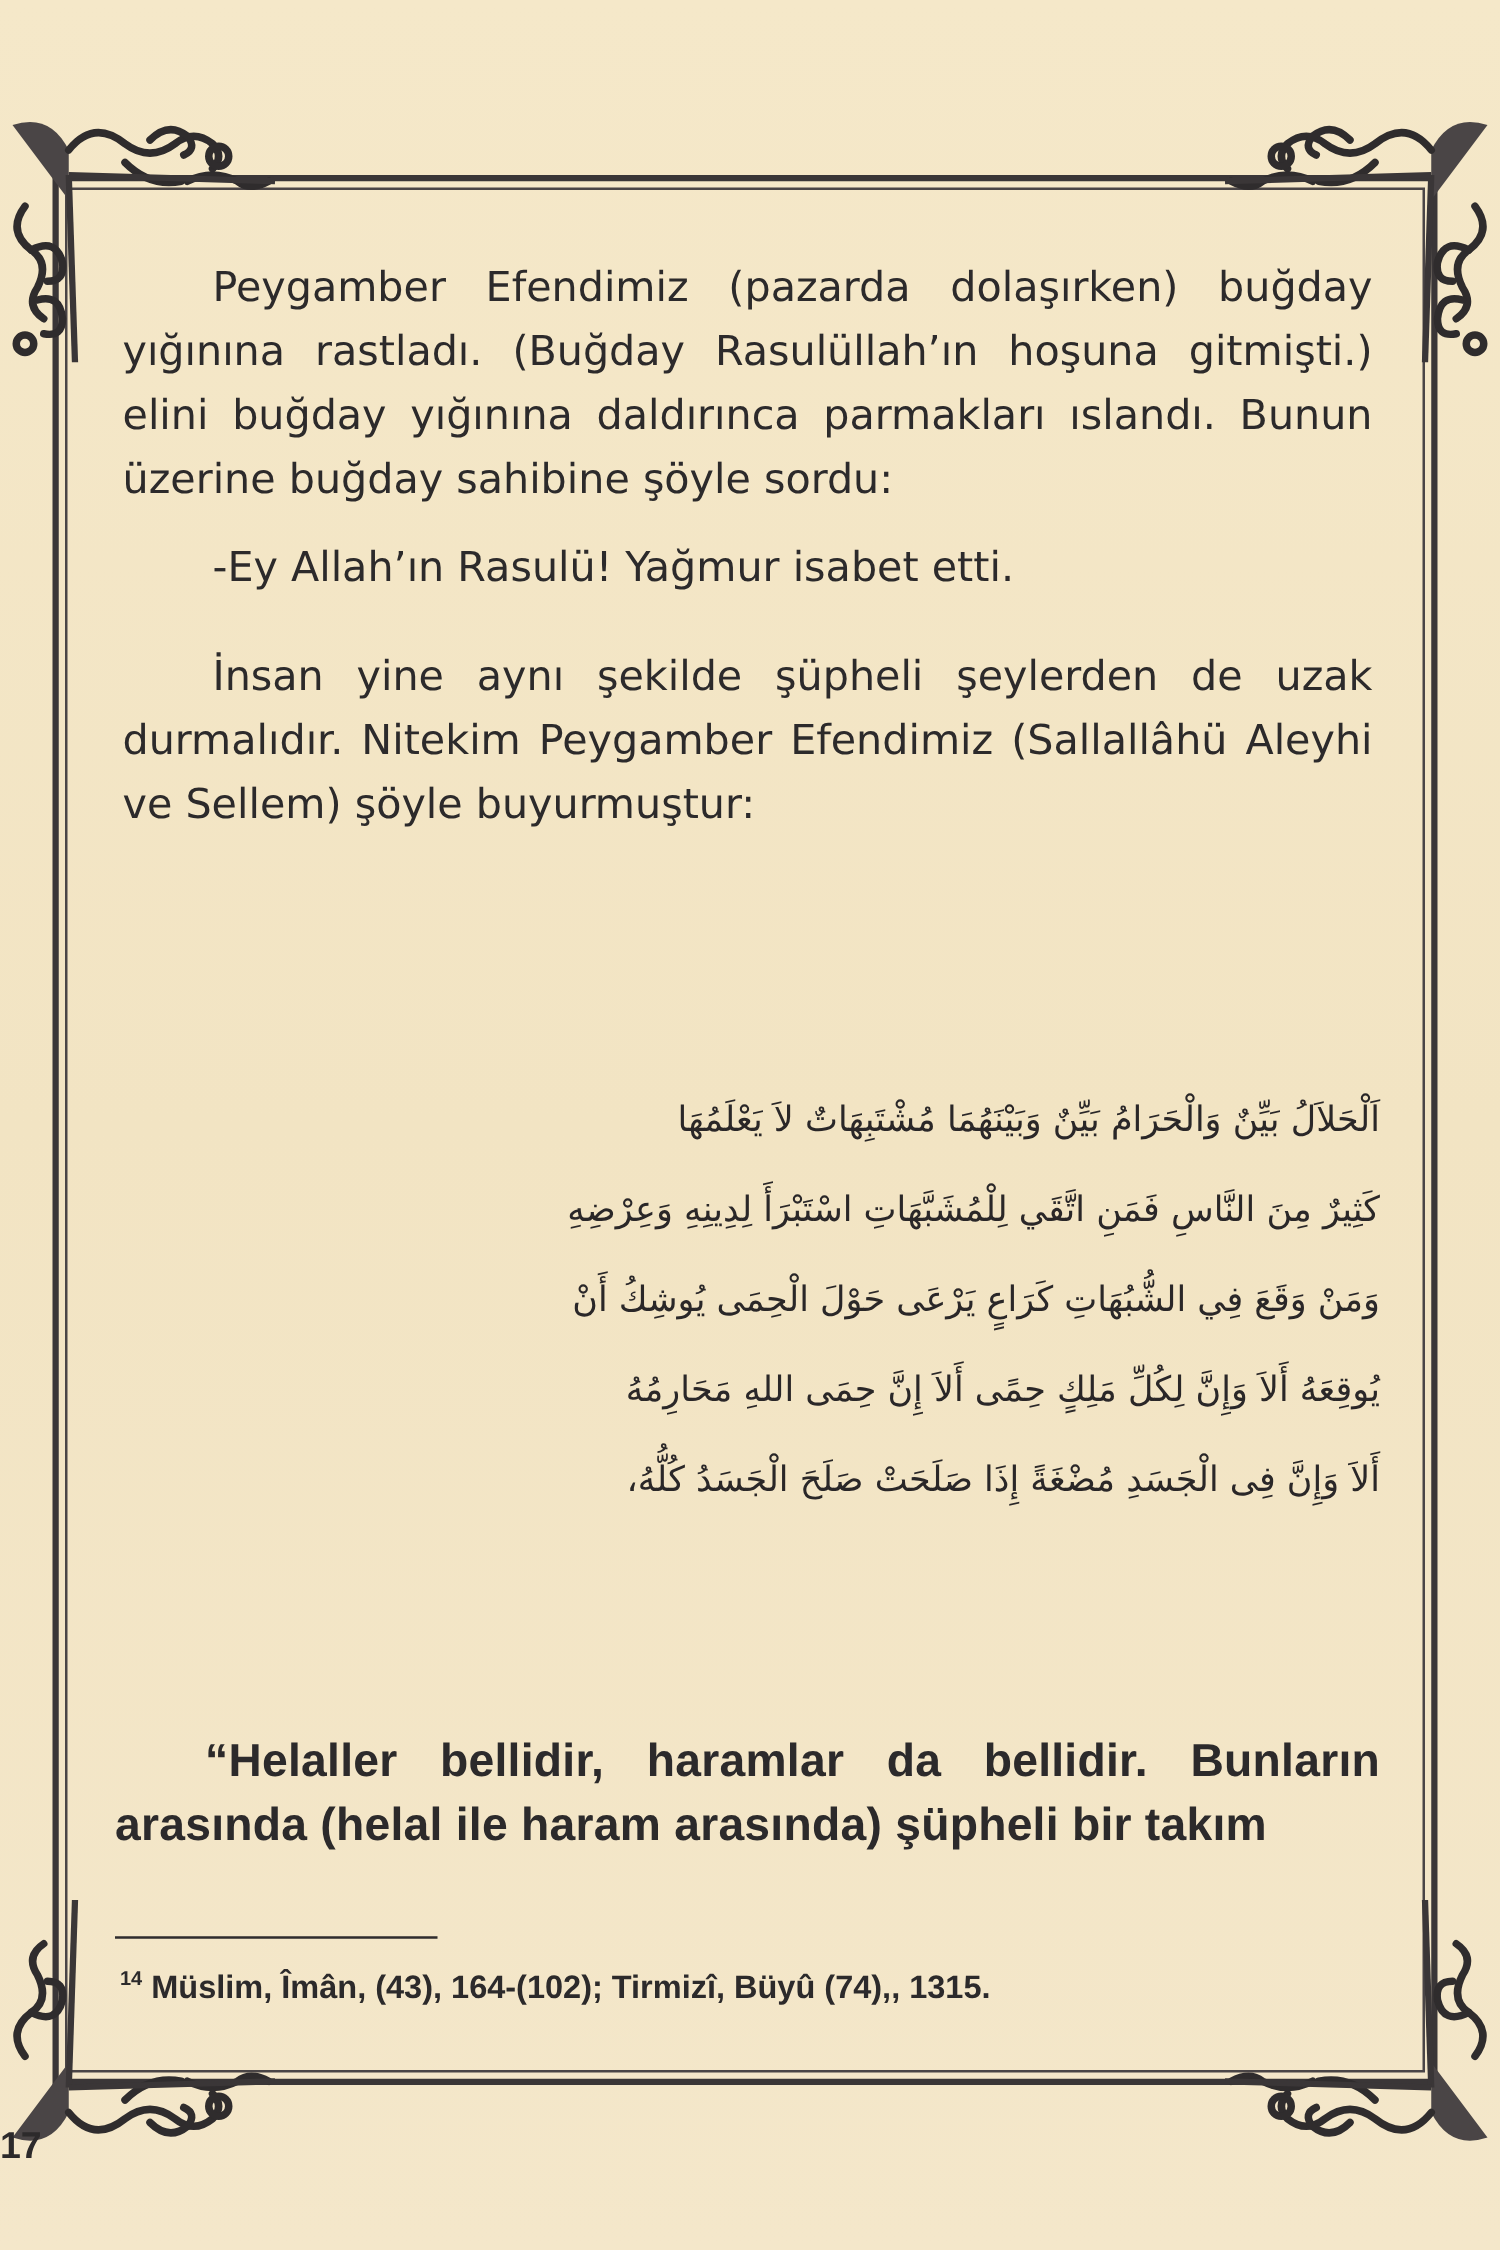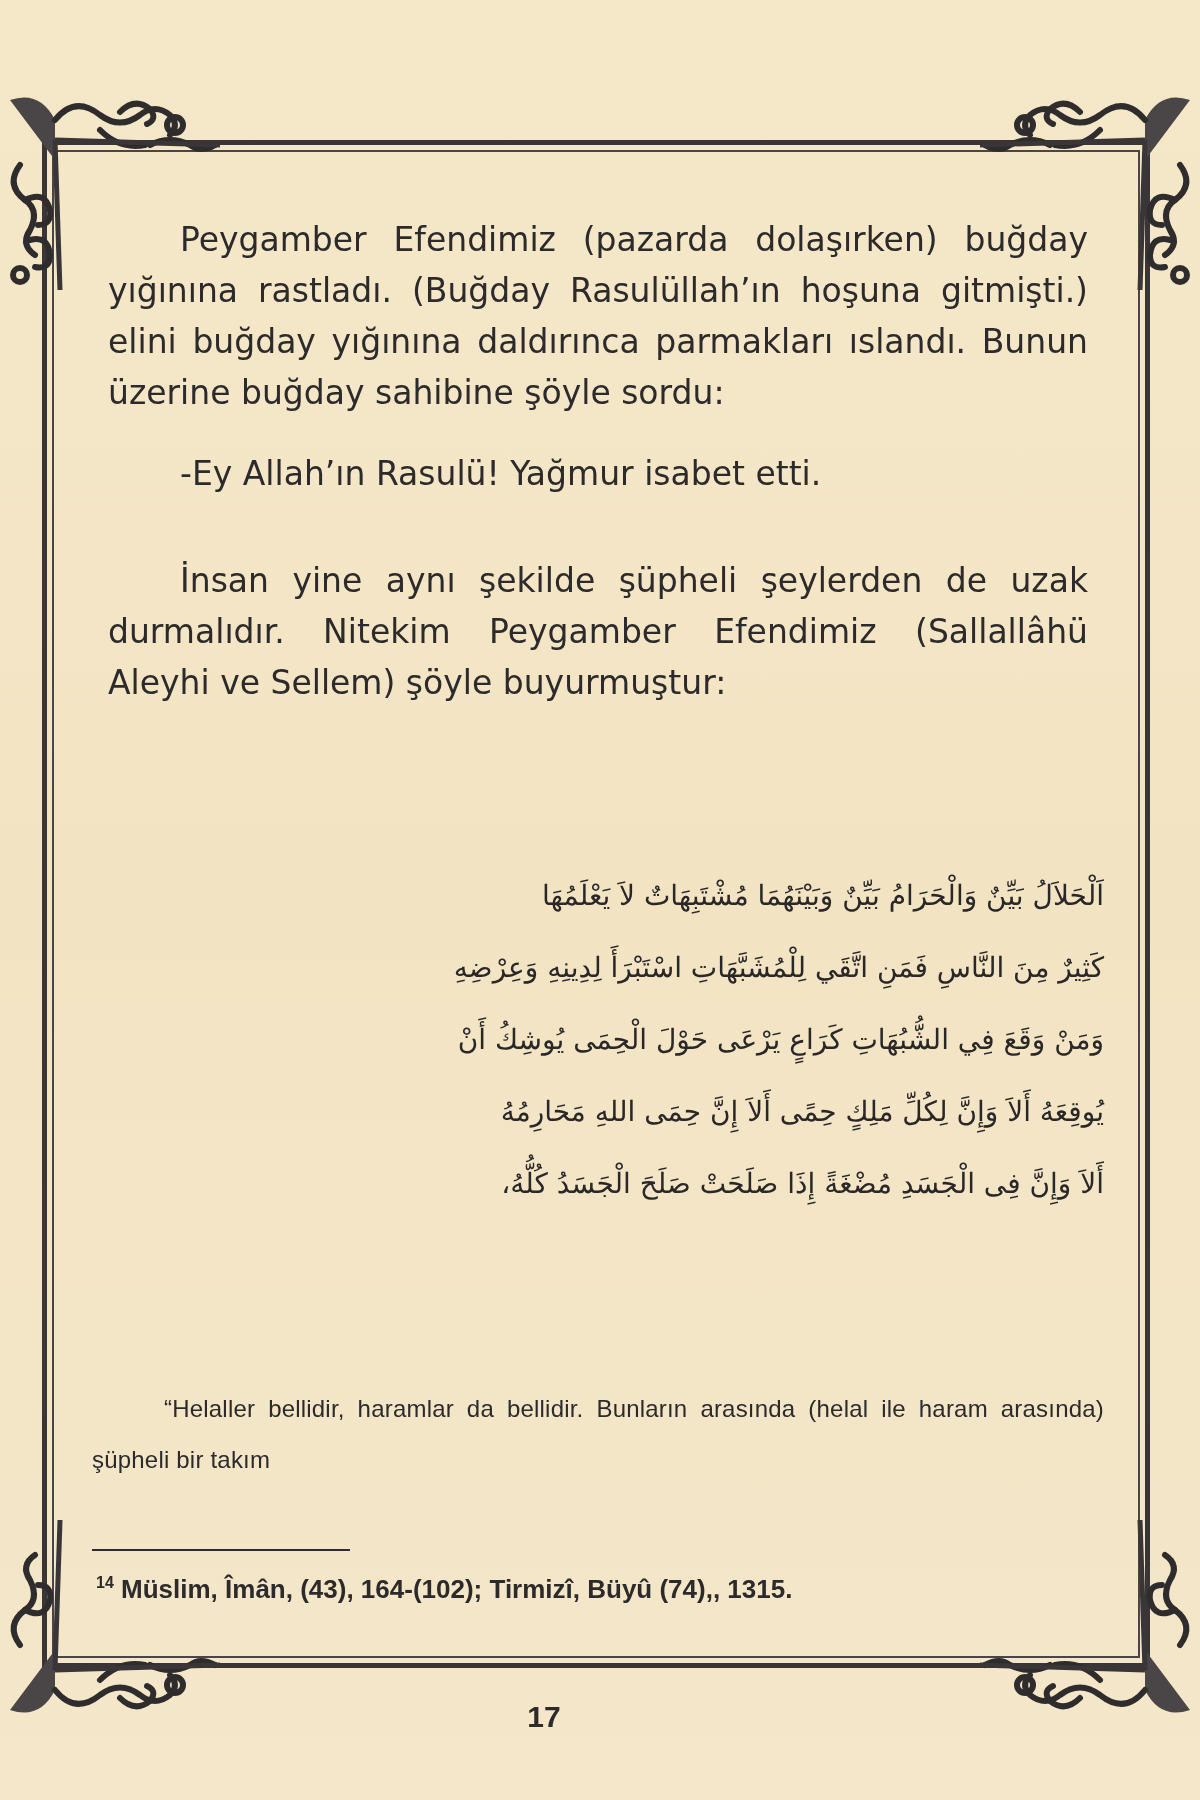--- a/index.html
+++ b/index.html
@@ -30,58 +30,58 @@
     .c-tl { left: 0; top: 90px; }
     .c-tr { right: 0; top: 90px; transform: scaleX(-1); }
     .c-bl { left: 0; top: 1520px; transform: scaleY(-1); }
     .c-br { right: 0; top: 1520px; transform: scale(-1,-1); }
 
     .content {
       position: absolute; left: 92px; top: 198px; width: 1012px;
       font-size: 33px; line-height: 51px;
       text-align: justify;
     }
-    .content p { margin: 16px; }
+    .content p { margin: 6px; }
     .indent { text-indent: 72px; }
     .bold { font-weight: bold; }
     .gap { height: 12px; }
     .sup { font-size: 19px; vertical-align: super; line-height: 0; font-weight: normal; }
 
     .arabic {
       position: absolute; left: 92px; top: 860px; width: 1012px;
       direction: rtl; text-align: justify; text-align-last: right;
       font-family: "DejaVu Serif", serif;
       font-size: 28px; line-height: 72px;
       color: #2a2728;
     }
     .arabic p { margin: 0; }
 
     .quote {
       position: absolute; left: 92px; top: 1383px; width: 1012px;
-      font-size: 24px; line-height: 51px; font-weight: normal; text-align: justify;
+      font-size: 37px; line-height: 51px; font-weight: bold; text-align: justify;
       font-family: "Liberation Sans", sans-serif;
       letter-spacing: 0.2px;
     }
     .quote p { margin: 0; }
 
     .fn-rule {
       position: absolute; left: 92px; top: 1549px; width: 258px; height: 2px;
       background: #2f2c2d;
     }
     .footnote {
       position: absolute; left: 96px; top: 1571px; width: 1000px;
       font-size: 26px; line-height: 36px;
       font-family: "Liberation Sans", sans-serif;
       font-weight: bold;
     }
     .footnote .fsup { font-size: 16px; vertical-align: super; line-height: 0; }
 
     .page-number {
       position: absolute; left: 0; width: 1088px; top: 1700px;
-      text-align: center; font-weight: bold; font-size: 30px;
+      font-weight: bold; font-size: 30px;
       font-family: "Liberation Sans", sans-serif; color: #2c2a2b;
     }
   </style>
 </head>
 <body>
 
 <div class="page">
 
   <div class="frame-outer"></div>
   <div class="frame-inner"></div>

